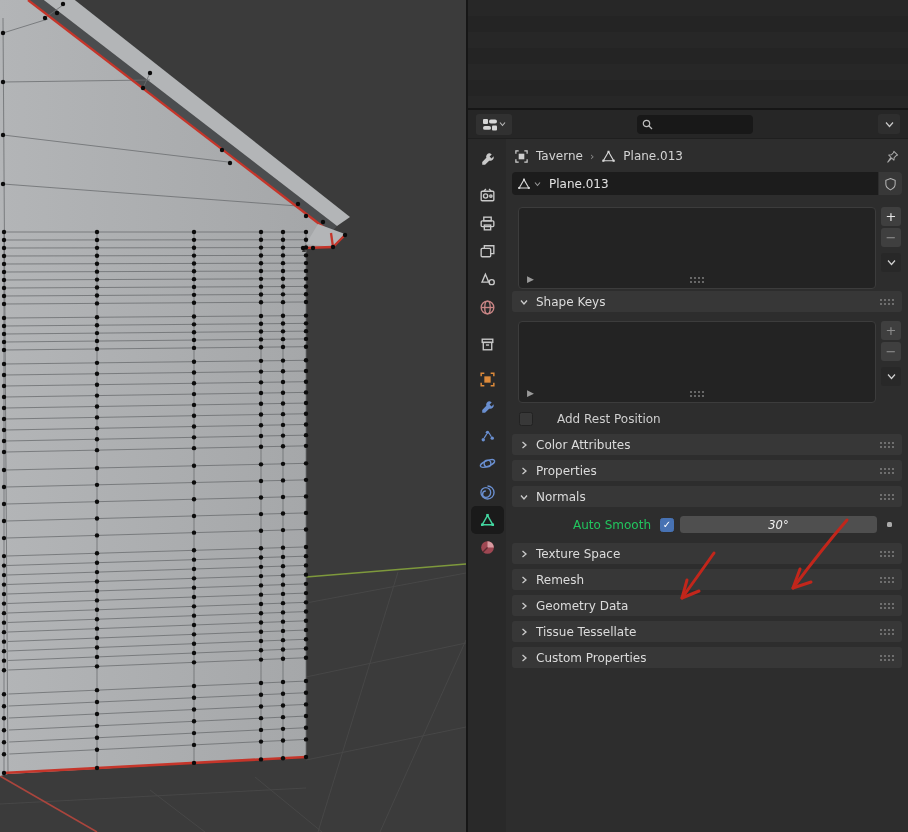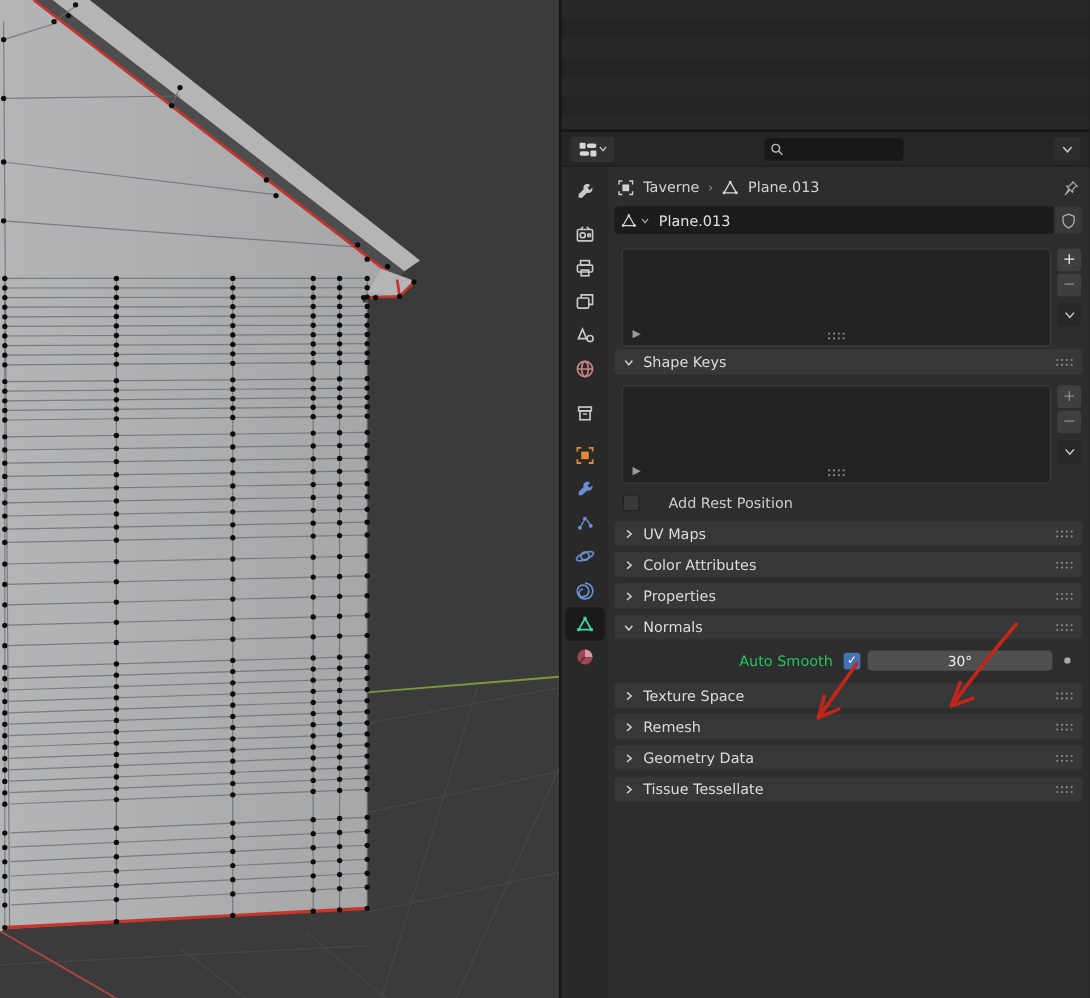--- a/index.html
+++ b/index.html
@@ -58,22 +58,22 @@
           display:flex;align-items:center;justify-content:center;font-size:13px;line-height:1;}
   .sq-btn.dim{color:#8b8b8b;}
   .sq-btn.dark{background:#282828;margin-top:4px;}
   .check-row{display:flex;align-items:center;gap:24px;padding:7px 0 0 7px;}
   .checkbox{width:14px;height:14px;border-radius:2.5px;background:#383838;border:1px solid #222;
             display:flex;align-items:center;justify-content:center;color:#fff;font-size:10px;}
   .checkbox.checked{background:var(--accent-blue);border-color:var(--accent-blue);}
   .label{color:#cfcfcf;}
   .normals-row{display:flex;align-items:center;padding:4px 10px 10px 0;gap:6px;}
   .normals-label{flex:1;text-align:right;padding-right:3px;color:#22c55e;}
-  .slider{width:154px;height:17px;background:var(--slider-bg);border-radius:3.5px;display:flex;
-          align-items:center;justify-content:center;color:#ededed;font-size:11.5px;}
+  .slider{width:197px;height:17px;background:var(--slider-bg);border-radius:3.5px;display:flex;
+          align-items:center;justify-content:center;color:#ededed;font-size:11.5px;font-style:italic;}
   .decorator{width:5px;height:5px;border-radius:1.5px;background:#ababab;margin-left:4px;}
   .annot{position:absolute;left:0;top:0;pointer-events:none;}
   svg{display:block;}
 </style>
 </head>
 <body>
 
 <div class="app">
 
   <svg id="viewport-svg" width="466" height="832" viewBox="0 0 466 832">
@@ -734,38 +734,20 @@
                 </div>
               </div>
               <div class="check-row">
                 <div class="checkbox"></div>
                 <span class="label">Add Rest Position</span>
               </div>
             </div>
           </div>
 
           <div id="collapsed-a">
-  <div class="panel-bar">
-    <svg class="chev" width="10" height="10" viewBox="0 0 10 10">
-      <path d="M3.5 2 L7 5 L3.5 8" fill="none" stroke="currentColor" stroke-width="1.3"></path>
-    </svg>
-    <span class="bar-title">UV Maps</span>
-    <svg class="grip" width="16" height="8" viewBox="0 0 16 8">
-      <g fill="currentColor">
-                    <circle cx="2" cy="2" r=".9"></circle>
-                    <circle cx="6" cy="2" r=".9"></circle>
-                    <circle cx="10" cy="2" r=".9"></circle>
-                    <circle cx="14" cy="2" r=".9"></circle>
-      <circle cx="2" cy="6" r=".9"></circle>
-                    <circle cx="6" cy="6" r=".9"></circle>
-                    <circle cx="10" cy="6" r=".9"></circle>
-                    <circle cx="14" cy="6" r=".9"></circle>
-                  </g>
-    </svg>
-  </div>
 
   <div class="panel-bar">
     <svg class="chev" width="10" height="10" viewBox="0 0 10 10">
       <path d="M3.5 2 L7 5 L3.5 8" fill="none" stroke="currentColor" stroke-width="1.3"></path>
     </svg>
     <span class="bar-title">Color Attributes</span>
     <svg class="grip" width="16" height="8" viewBox="0 0 16 8">
       <g fill="currentColor">
                     <circle cx="2" cy="2" r=".9"></circle>
                     <circle cx="6" cy="2" r=".9"></circle>
@@ -896,20 +878,38 @@
                     <circle cx="10" cy="2" r=".9"></circle>
                     <circle cx="14" cy="2" r=".9"></circle>
       <circle cx="2" cy="6" r=".9"></circle>
                     <circle cx="6" cy="6" r=".9"></circle>
                     <circle cx="10" cy="6" r=".9"></circle>
                     <circle cx="14" cy="6" r=".9"></circle>
                   </g>
     </svg>
   </div>
 
+  <div class="panel-bar">
+    <svg class="chev" width="10" height="10" viewBox="0 0 10 10">
+      <path d="M3.5 2 L7 5 L3.5 8" fill="none" stroke="currentColor" stroke-width="1.3"></path>
+    </svg>
+    <span class="bar-title">Custom Properties</span>
+    <svg class="grip" width="16" height="8" viewBox="0 0 16 8">
+      <g fill="currentColor">
+                    <circle cx="2" cy="2" r=".9"></circle>
+                    <circle cx="6" cy="2" r=".9"></circle>
+                    <circle cx="10" cy="2" r=".9"></circle>
+                    <circle cx="14" cy="2" r=".9"></circle>
+      <circle cx="2" cy="6" r=".9"></circle>
+                    <circle cx="6" cy="6" r=".9"></circle>
+                    <circle cx="10" cy="6" r=".9"></circle>
+                    <circle cx="14" cy="6" r=".9"></circle>
+                  </g>
+    </svg>
+  </div>
 </div>
 
         </div>
       </div>
     </div>
   </div>
 
   <svg class="annot" width="908" height="832" viewBox="0 0 908 832">
     <g style="stroke:var(--annot-red);stroke-width:3;fill:none;stroke-linecap:round;stroke-linejoin:round;">
       <path id="a1s" d="M714,553 Q700,573 682,598"></path>

